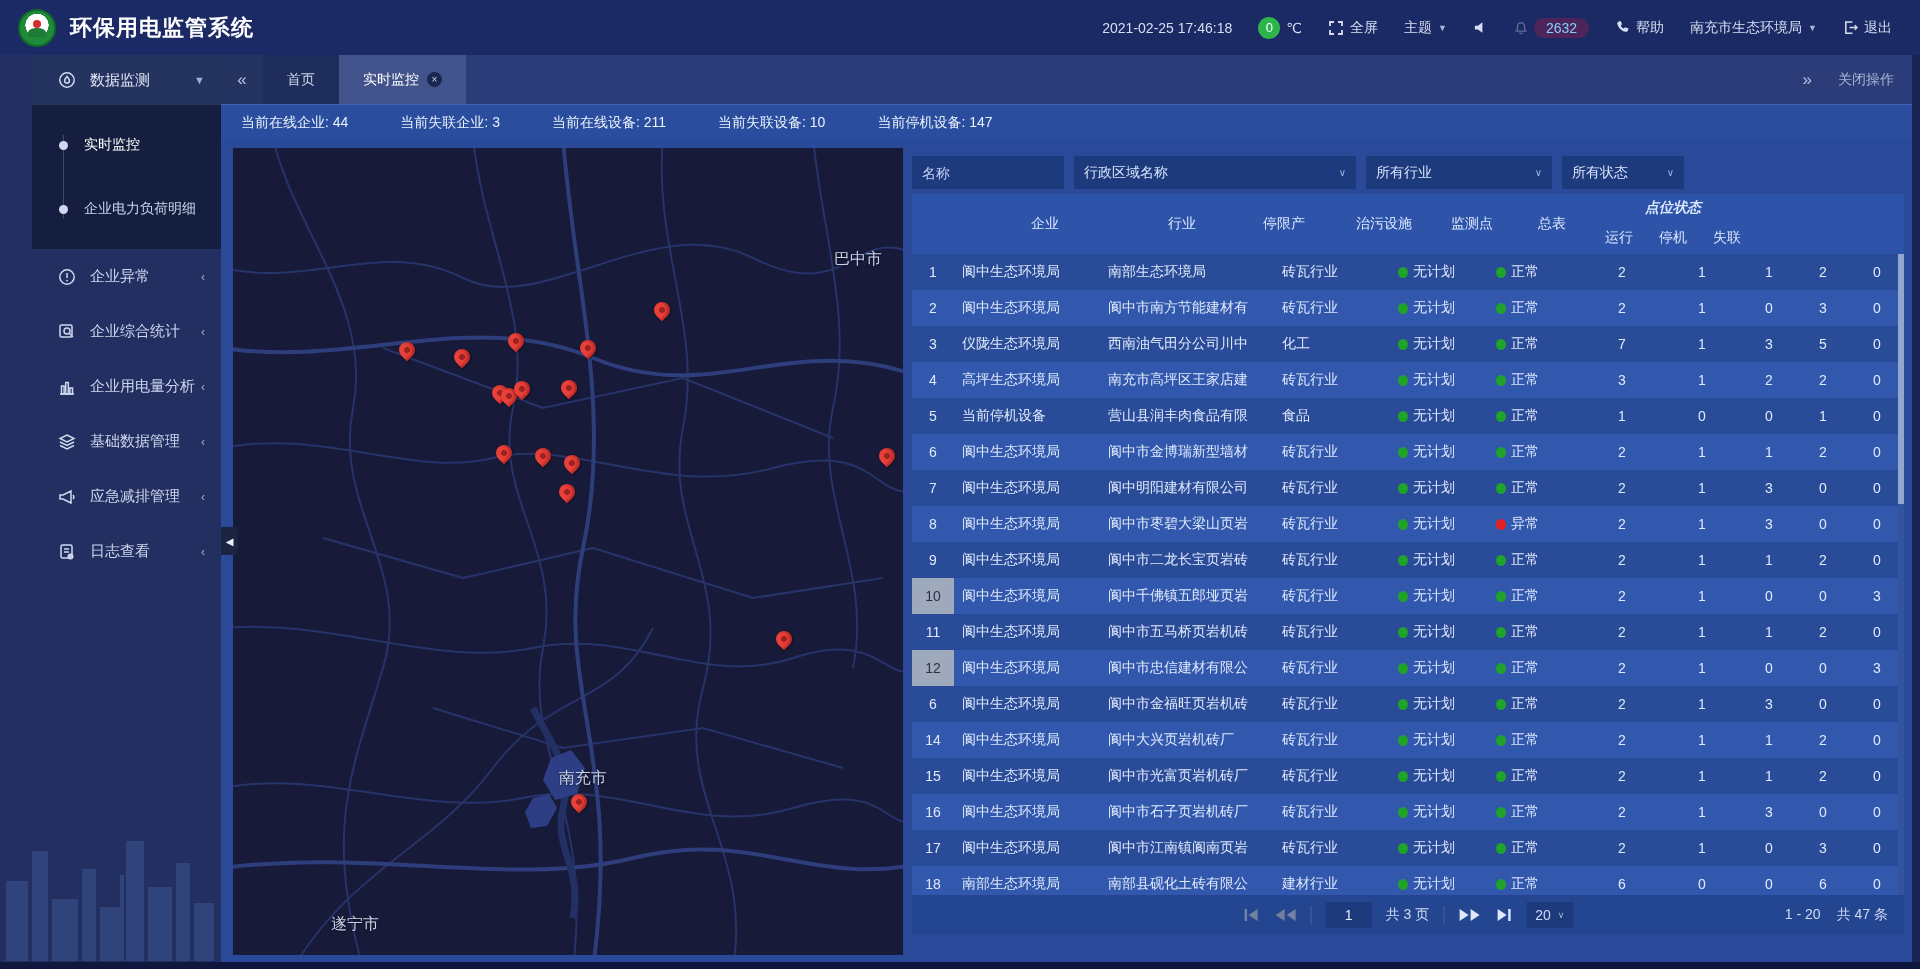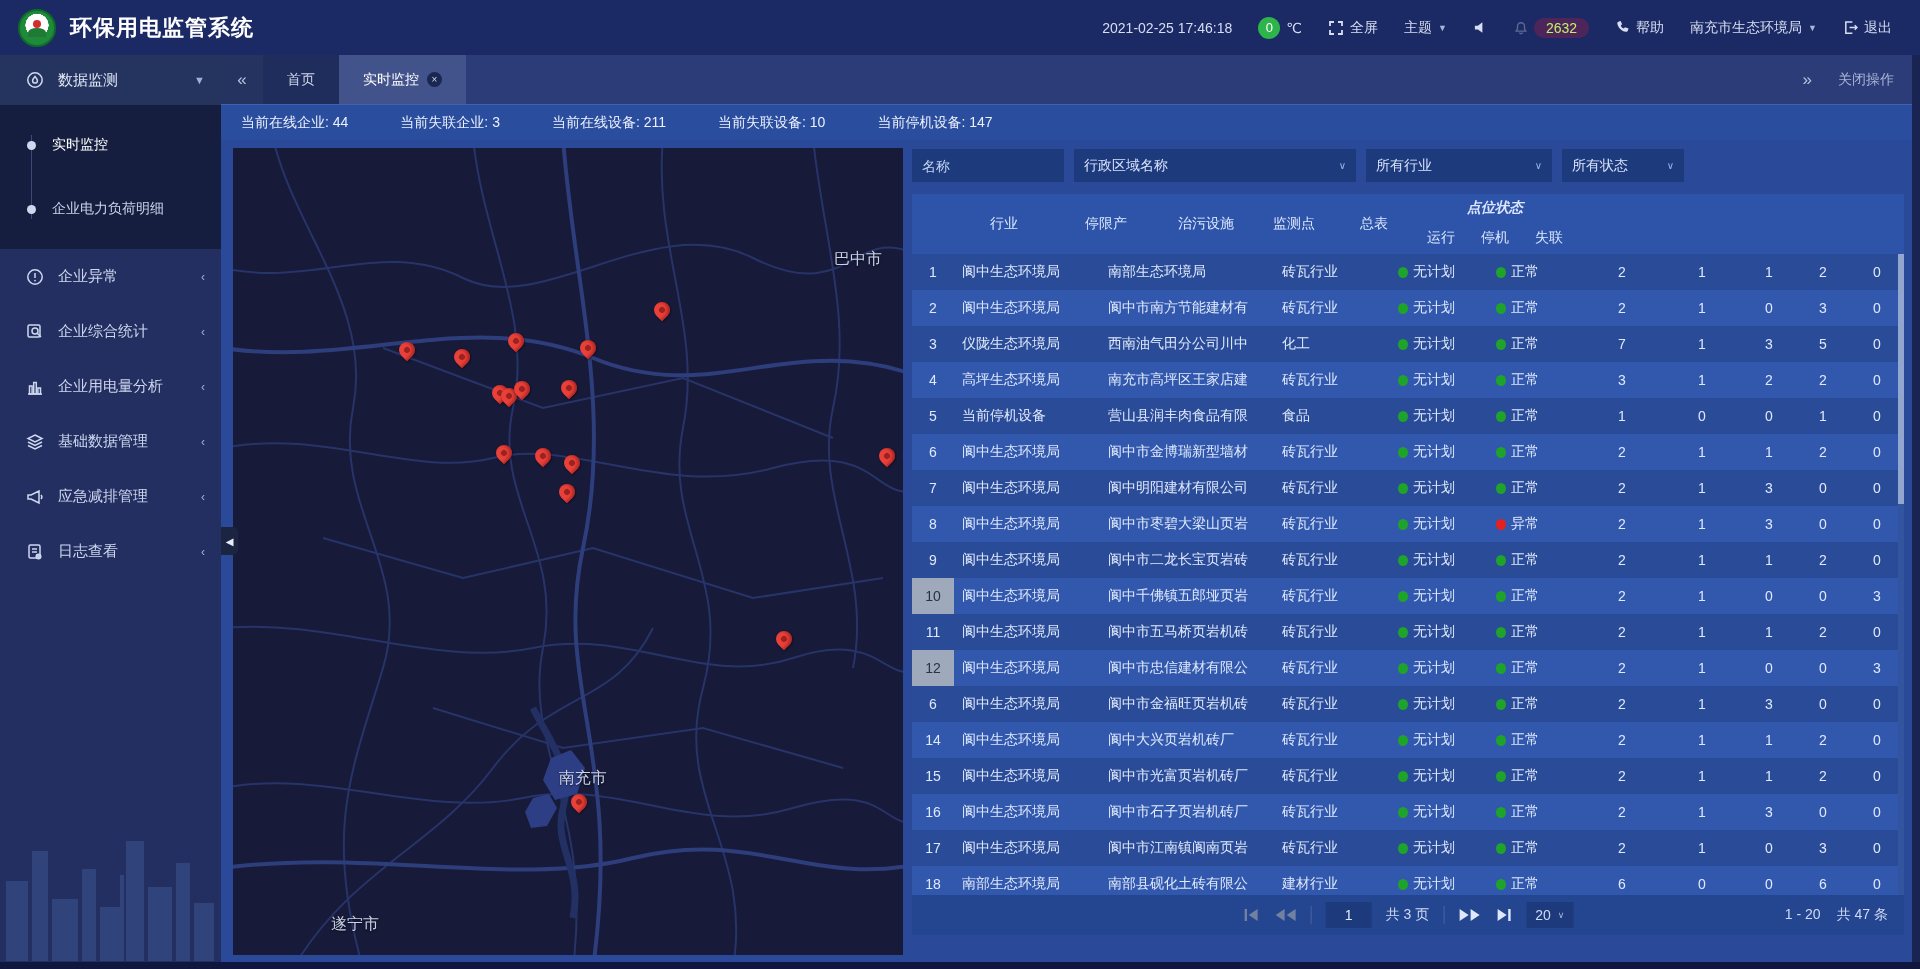--- a/index.html
+++ b/index.html
@@ -20,28 +20,28 @@
     border-radius: 50%; background:#d22c2c; }
   .logo::before { content:""; position:absolute; left: 8px; top: 17px; width: 18px; height: 9px;
     border-radius: 50% 50% 0 0; background:#1f7a35; }
   .app-title { color: #ffffff; font-size: 22px; font-weight: bold; margin-left: 14px; letter-spacing: 1px; }
   .header-right { margin-left: auto; display: flex; align-items: center; gap: 26px;
     padding-right: 28px; color: #d7def2; font-size: 14px; }
   .h-item { display: flex; align-items: center; gap: 6px; white-space: nowrap; }
   .temp-badge { width: 22px; height: 22px; border-radius: 50%; background: #2db54c; color: #fff;
     font-size: 13px; display: flex; align-items: center; justify-content: center; }
   .caret { font-size: 9px; color: #aab6d8; }
-  .notif-pill { background: rgba(120,33,82,.55); color: #bef264; border-radius: 11px;
+  .notif-pill { background: rgba(120,33,82,.55); color: #7dd3fc; border-radius: 11px;
     padding: 2px 12px; font-size: 14px; }
   .bell { opacity: .35; }
   .hicon svg { display: block; }
 
   
   .sidebar { position: absolute; top: 55px; left: 0; width: 221px; height: 914px;
-    background: #222f60; z-index: 20; }
+    background: #222f60; z-index: 20; padding-left: 32px; }
   .menu-group-header { height: 50px; display: flex; align-items: center; padding: 0 16px 0 26px;
     color: #e2e8f7; font-size: 15px; cursor: pointer; background: #25335f; }
   .menu-group-header .mi-icon { margin-right: 14px; display: flex; }
   .menu-group-header .chev { margin-left: auto; color: #9fb0d8; font-size: 11px; }
   .submenu { background: #151e3e; padding: 8px 0; position: relative; }
   .submenu-line { position: absolute; left: 31px; top: 30px; bottom: 30px; width: 1px; background: #3c4a78; }
   .submenu-item { height: 64px; display: flex; align-items: center; padding-left: 52px;
     color: #c9d3ec; font-size: 14px; cursor: pointer; position: relative; }
   .submenu-item .bullet { position: absolute; left: 27px; width: 9px; height: 9px; border-radius: 50%;
     background: #cfd8ee; }
@@ -84,21 +84,21 @@
     background: #e8413a; border-radius: 50% 50% 50% 0; transform: rotate(-45deg);
     box-shadow: inset -2px -2px 3px rgba(120,10,10,.45), 0 1px 2px rgba(0,0,0,.5); }
   .pin::after { content:""; position:absolute; left: 5px; top: 5px; width: 6px; height: 6px;
     border-radius: 50%; background: #9c221f; }
   .map-collapse { position: absolute; top: 527px; left: 221px; width: 17px; height: 28px;
     background: #1b2440; border-radius: 0 5px 5px 0; display: flex; align-items: center;
     justify-content: center; color: #e8edf8; font-size: 10px; cursor: pointer; z-index: 25; }
 
   
   .right-panel { position: absolute; top: 148px; left: 912px; width: 1000px; height: 807px; }
-  .filters { display: flex; gap: 10px; height: 40px; margin-top: 1px; }
+  .filters { display: flex; gap: 10px; height: 40px; margin-top: 8px; }
   .f-input, .f-select { background: #1d3a7d; color: #d8e3fb; font-size: 14px; height: 33px;
     display: flex; align-items: center; padding: 0 10px; }
   .f-input input { background: transparent; border: 0; outline: none; color: #d8e3fb;
     font-size: 14px; width: 100%; font-family: inherit; }
   .f-input input::placeholder { color: #c3d2f3; opacity: 1; }
   .f-input { width: 152px; }
   .f-select { justify-content: space-between; cursor: pointer; align-items: center; }
   .f-select .caret { color: #9fb4e2; font-size: 10px; }
   .f-region { width: 282px; } .f-industry { width: 186px; } .f-status { width: 122px; }
 
@@ -439,20 +439,21 @@
       </div>
       <div class="f-select f-status">
         <span>所有状态</span>
         <span class="caret">∨</span>
       </div>
     </div>
 
     <div class="table-wrap">
       <div class="thead">
         <div class="th w-no"></div>
+        <div class="th w-company" style="justify-content:center;">企业</div>
         <div class="th w-industry">行业</div>
         <div class="th w-production" style="padding-left:0; justify-content:center;">停限产</div>
         <div class="th w-facility" style="padding-left:0; justify-content:center;">治污设施</div>
         <div class="th w-points" style="justify-content:center;">监测点</div>
         <div class="th w-meters" style="justify-content:center;">总表</div>
         <div class="th-group" style="width:162px;">
           <div class="g-top">点位状态</div>
           <div class="g-bottom">
             <div class="th w-run">运行</div>
             <div class="th w-stop">停机</div>

